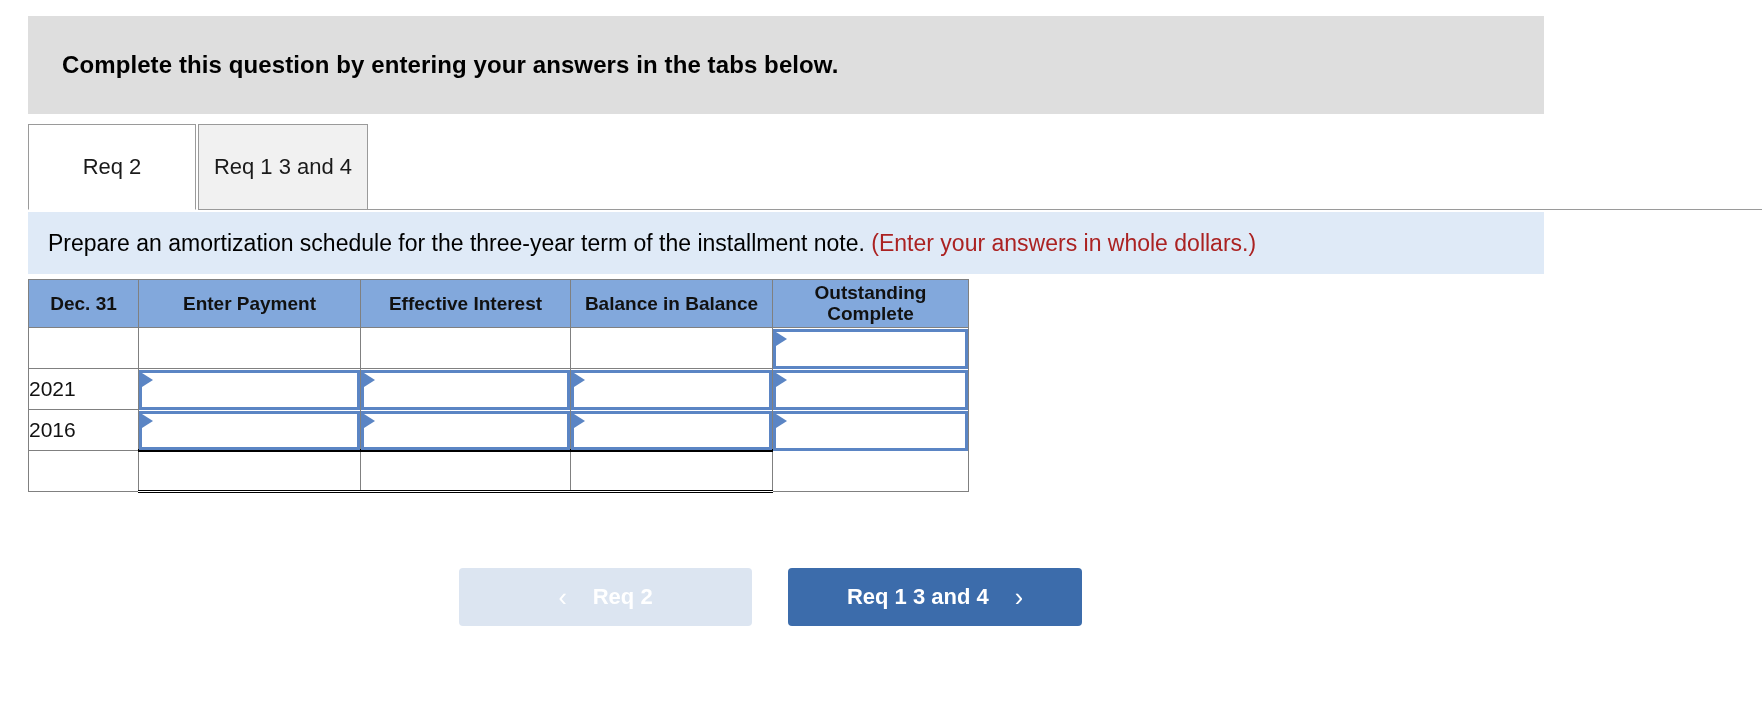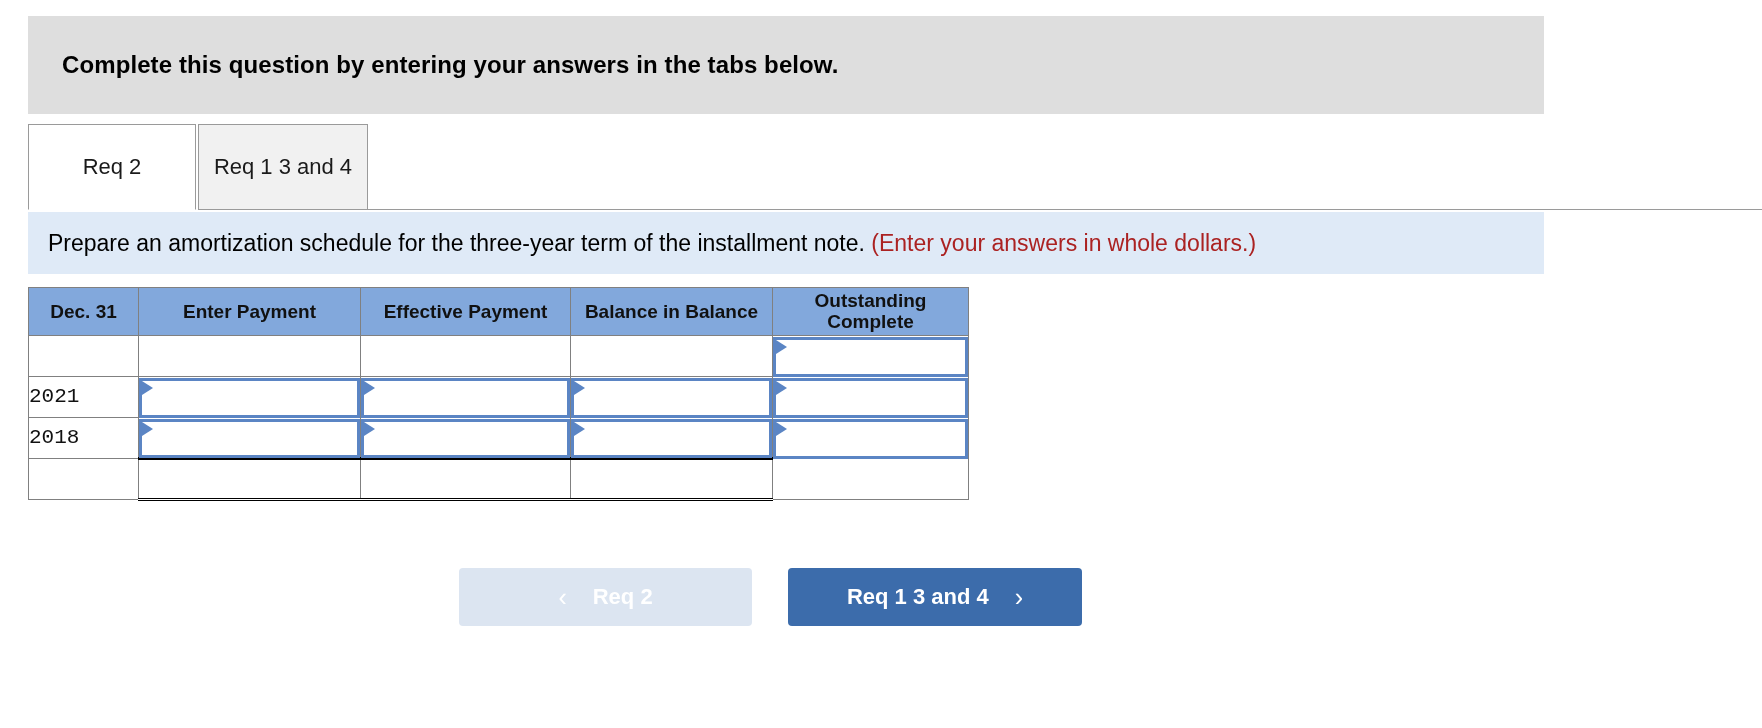--- a/index.html
+++ b/index.html
@@ -57,21 +57,21 @@
     background:#dfeaf7;
     display:flex;align-items:center;
   }
   .reqbar-text{
     font-size:23px;color:#000;padding-left:20px;white-space:nowrap;
   }
   .reqbar-note{color:#ab2222;}
 
   
   .sheet{
-    position:absolute;left:28px;top:287px;
+    position:absolute;left:28px;top:279px;
     border-collapse:collapse;
     table-layout:fixed;
   }
   .sheet td,.sheet th{
     border:1px solid #808080;
     box-sizing:border-box;
     padding:0;
     background:#ffffff;
   }
   .sheet thead th{
@@ -88,21 +88,20 @@
   col.c-eff{width:210px;}
   col.c-dec{width:202px;}
   col.c-out{width:196px;}
 
   .sheet tbody td{height:41px;}
   .yearcell{
     font-size:21px;color:#111;
     padding-left:8px;
     text-align:left;
     vertical-align:middle;
-    font-family:Liberation Mono, monospace;
   }
   td.inputcell{position:relative;}
 
   
   .ibox{
     position:absolute;left:0px;top:1px;right:0px;bottom:-1px;
     border:3px solid #5b85c4;
     background:#ffffff;
     box-sizing:border-box;
   }
@@ -185,21 +184,21 @@
       <col class="c-date">
         <col class="c-cash">
         <col class="c-eff">
         <col class="c-dec">
         <col class="c-out">
     </colgroup>
     <thead>
       <tr>
         <th>Dec. 31</th>
         <th>Enter Payment</th>
-        <th>Effective Payment</th>
+        <th>Effective Interest</th>
         <th>Balance in Balance</th>
         <th>Outstanding Complete</th>
       </tr>
     </thead>
     <tbody>
 
       <tr>
         <td class="yearcell"></td>
         <td></td>
         <td></td>
@@ -229,21 +228,21 @@
           </span>
         </td>
         <td class="inputcell">
           <span class="ibox">
             <input class="ifield" type="text" value="" style="">
           </span>
         </td>
       </tr>
 
       <tr>
-        <td class="yearcell">2018</td>
+        <td class="yearcell">2016</td>
         <td class="inputcell">
           <span class="ibox">
             <input class="ifield" type="text" value="" style="">
           </span>
         </td>
         <td class="inputcell">
           <span class="ibox">
             <input class="ifield" type="text" value="" style="">
           </span>
         </td>

